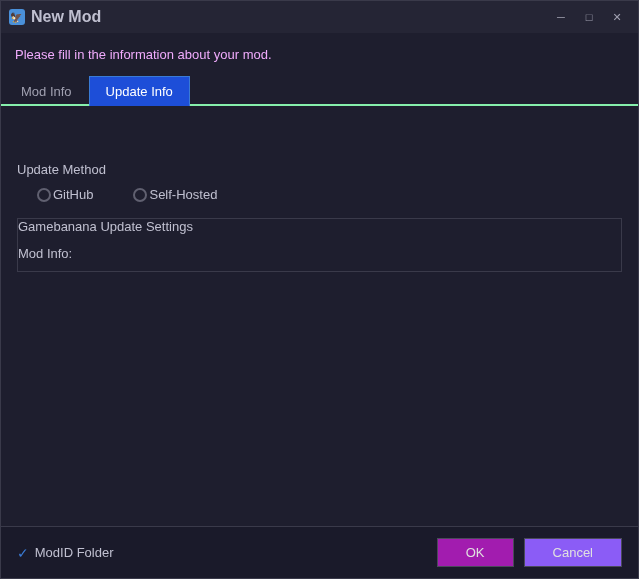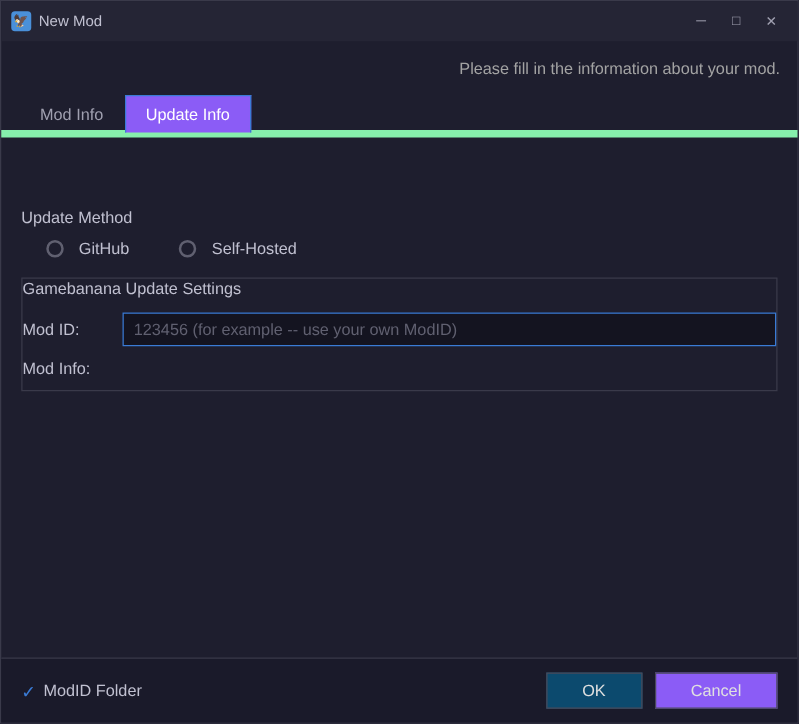--- a/index.html
+++ b/index.html
@@ -42,22 +42,23 @@
       background: #4a90d9;
       border-radius: 3px;
       display: flex;
       align-items: center;
       justify-content: center;
       font-size: 10px;
     }
 
     .title-bar-text {
       flex: 1;
-      font-size: 12px;
-      color: #c0c0d0;
+      font-size: 16px;
+      color: #c0c0d0;
+      font-weight: bold;
     }
 
     .title-bar-controls {
       display: flex;
       gap: 2px;
     }
 
     .title-btn {
       width: 26px;
       height: 20px;
@@ -65,47 +66,47 @@
       border: none;
       color: #a0a0b0;
       cursor: pointer;
       display: flex;
       align-items: center;
       justify-content: center;
       font-size: 11px;
     }
 
     .header-message {
-      text-align: right;
+      text-align: left;
       padding: 14px;
-      color: #a3a3a3;
+      color: #f0abfc;
       font-size: 13px;
       flex-shrink: 0;
     }
 
     .tabs {
       display: flex;
-      border-bottom: 6px solid #86efac;
-      padding: 0 14px;
+      border-bottom: 2px solid #86efac;
+      padding: 0 3px;
       flex-shrink: 0;
     }
 
     .tab {
       padding: 7px 16px;
       cursor: pointer;
       font-size: 13px;
       color: #a0a0b0;
       border: 1px solid transparent;
       border-bottom: none;
       margin-bottom: -2px;
       position: relative;
     }
 
     .tab.active {
-      background: #8b5cf6;
+      background: #1d4ed8;
       color: #ffffff;
       border-color: #3a7bd5;
       text-align: center;
     }
 
     .content {
       flex: 1;
       padding: 16px;
       overflow: auto;
       margin-top: 40px;
@@ -125,21 +126,21 @@
     .radio-group {
       display: flex;
       gap: 40px;
       align-items: center;
       padding-left: 20px;
     }
 
     .radio-item {
       display: flex;
       align-items: center;
-      gap: 12px;
+      gap: 2px;
       cursor: pointer;
     }
 
     .radio-outer {
       width: 14px;
       height: 14px;
       border-radius: 50%;
       border: 2px solid #606070;
       display: flex;
       align-items: center;
@@ -232,21 +233,21 @@
 
     .btn {
       padding: 6px 28px;
       font-size: 13px;
       cursor: pointer;
       border: none;
       outline: none;
     }
 
     .btn-ok {
-      background: #0c4a6e;
+      background: #a21caf;
       color: #e0e0e0;
       border: 1px solid #4a4a5a;
     }
 
     .btn-cancel {
       background: #8b5cf6;
       color: #e0e0e0;
       border: 1px solid #4a4a5a;
     }
   </style>
@@ -294,24 +295,20 @@
           </div>
           <span class="radio-label">Self-Hosted</span>
         </div>
 
       </div>
     </div>
 
     <div class="subsection">
       <div class="subsection-title">Gamebanana Update Settings</div>
 
-      <div class="form-row">
-        <span class="form-label">Mod ID:</span>
-        <input class="form-input" type="text" placeholder="123456 (for example -- use your own ModID)" style="">
-      </div>
 
       <div class="form-row">
         <span class="form-label">Mod Info:</span>
       </div>
     </div>
 
   </div>
 
   <div class="footer">
     <div class="open-folder">

